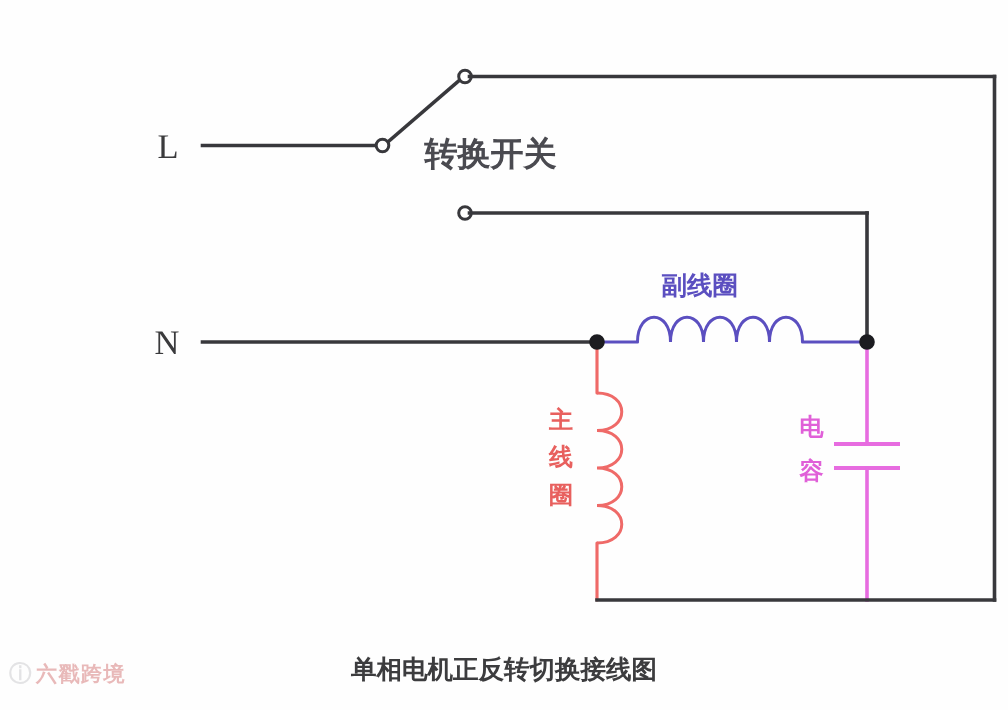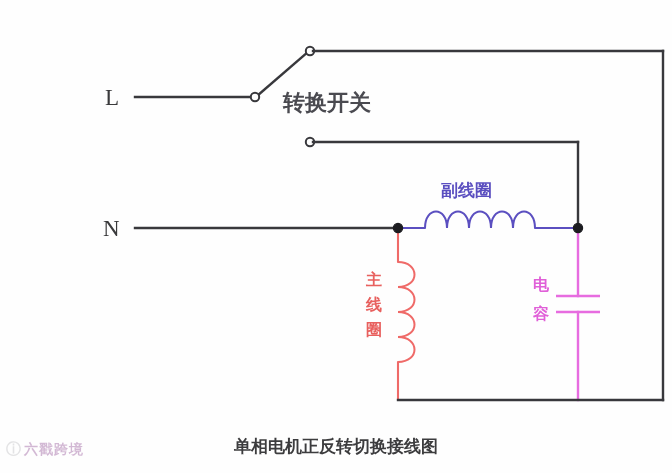--- a/index.html
+++ b/index.html
@@ -128,21 +128,21 @@
   #watermark .wm-mark {
     font-family: "DejaVu Sans", "Liberation Sans", sans-serif;
     font-size: 15px;
     color: #a8a8ac;
     font-weight: 700;
     letter-spacing: -1px;
   }
   #watermark .wm-text {
     font-family: "DejaVu Sans", "Liberation Sans", sans-serif;
     font-size: 14px;
-    color: #701a75;
+    color: #b91c1c;
     font-weight: 700;
     letter-spacing: 1px;
   }
 </style>
 </head>
 <body>
 
 <div id="diagram-root">
 
   <svg id="circuit-svg" viewBox="0 0 672 473">

